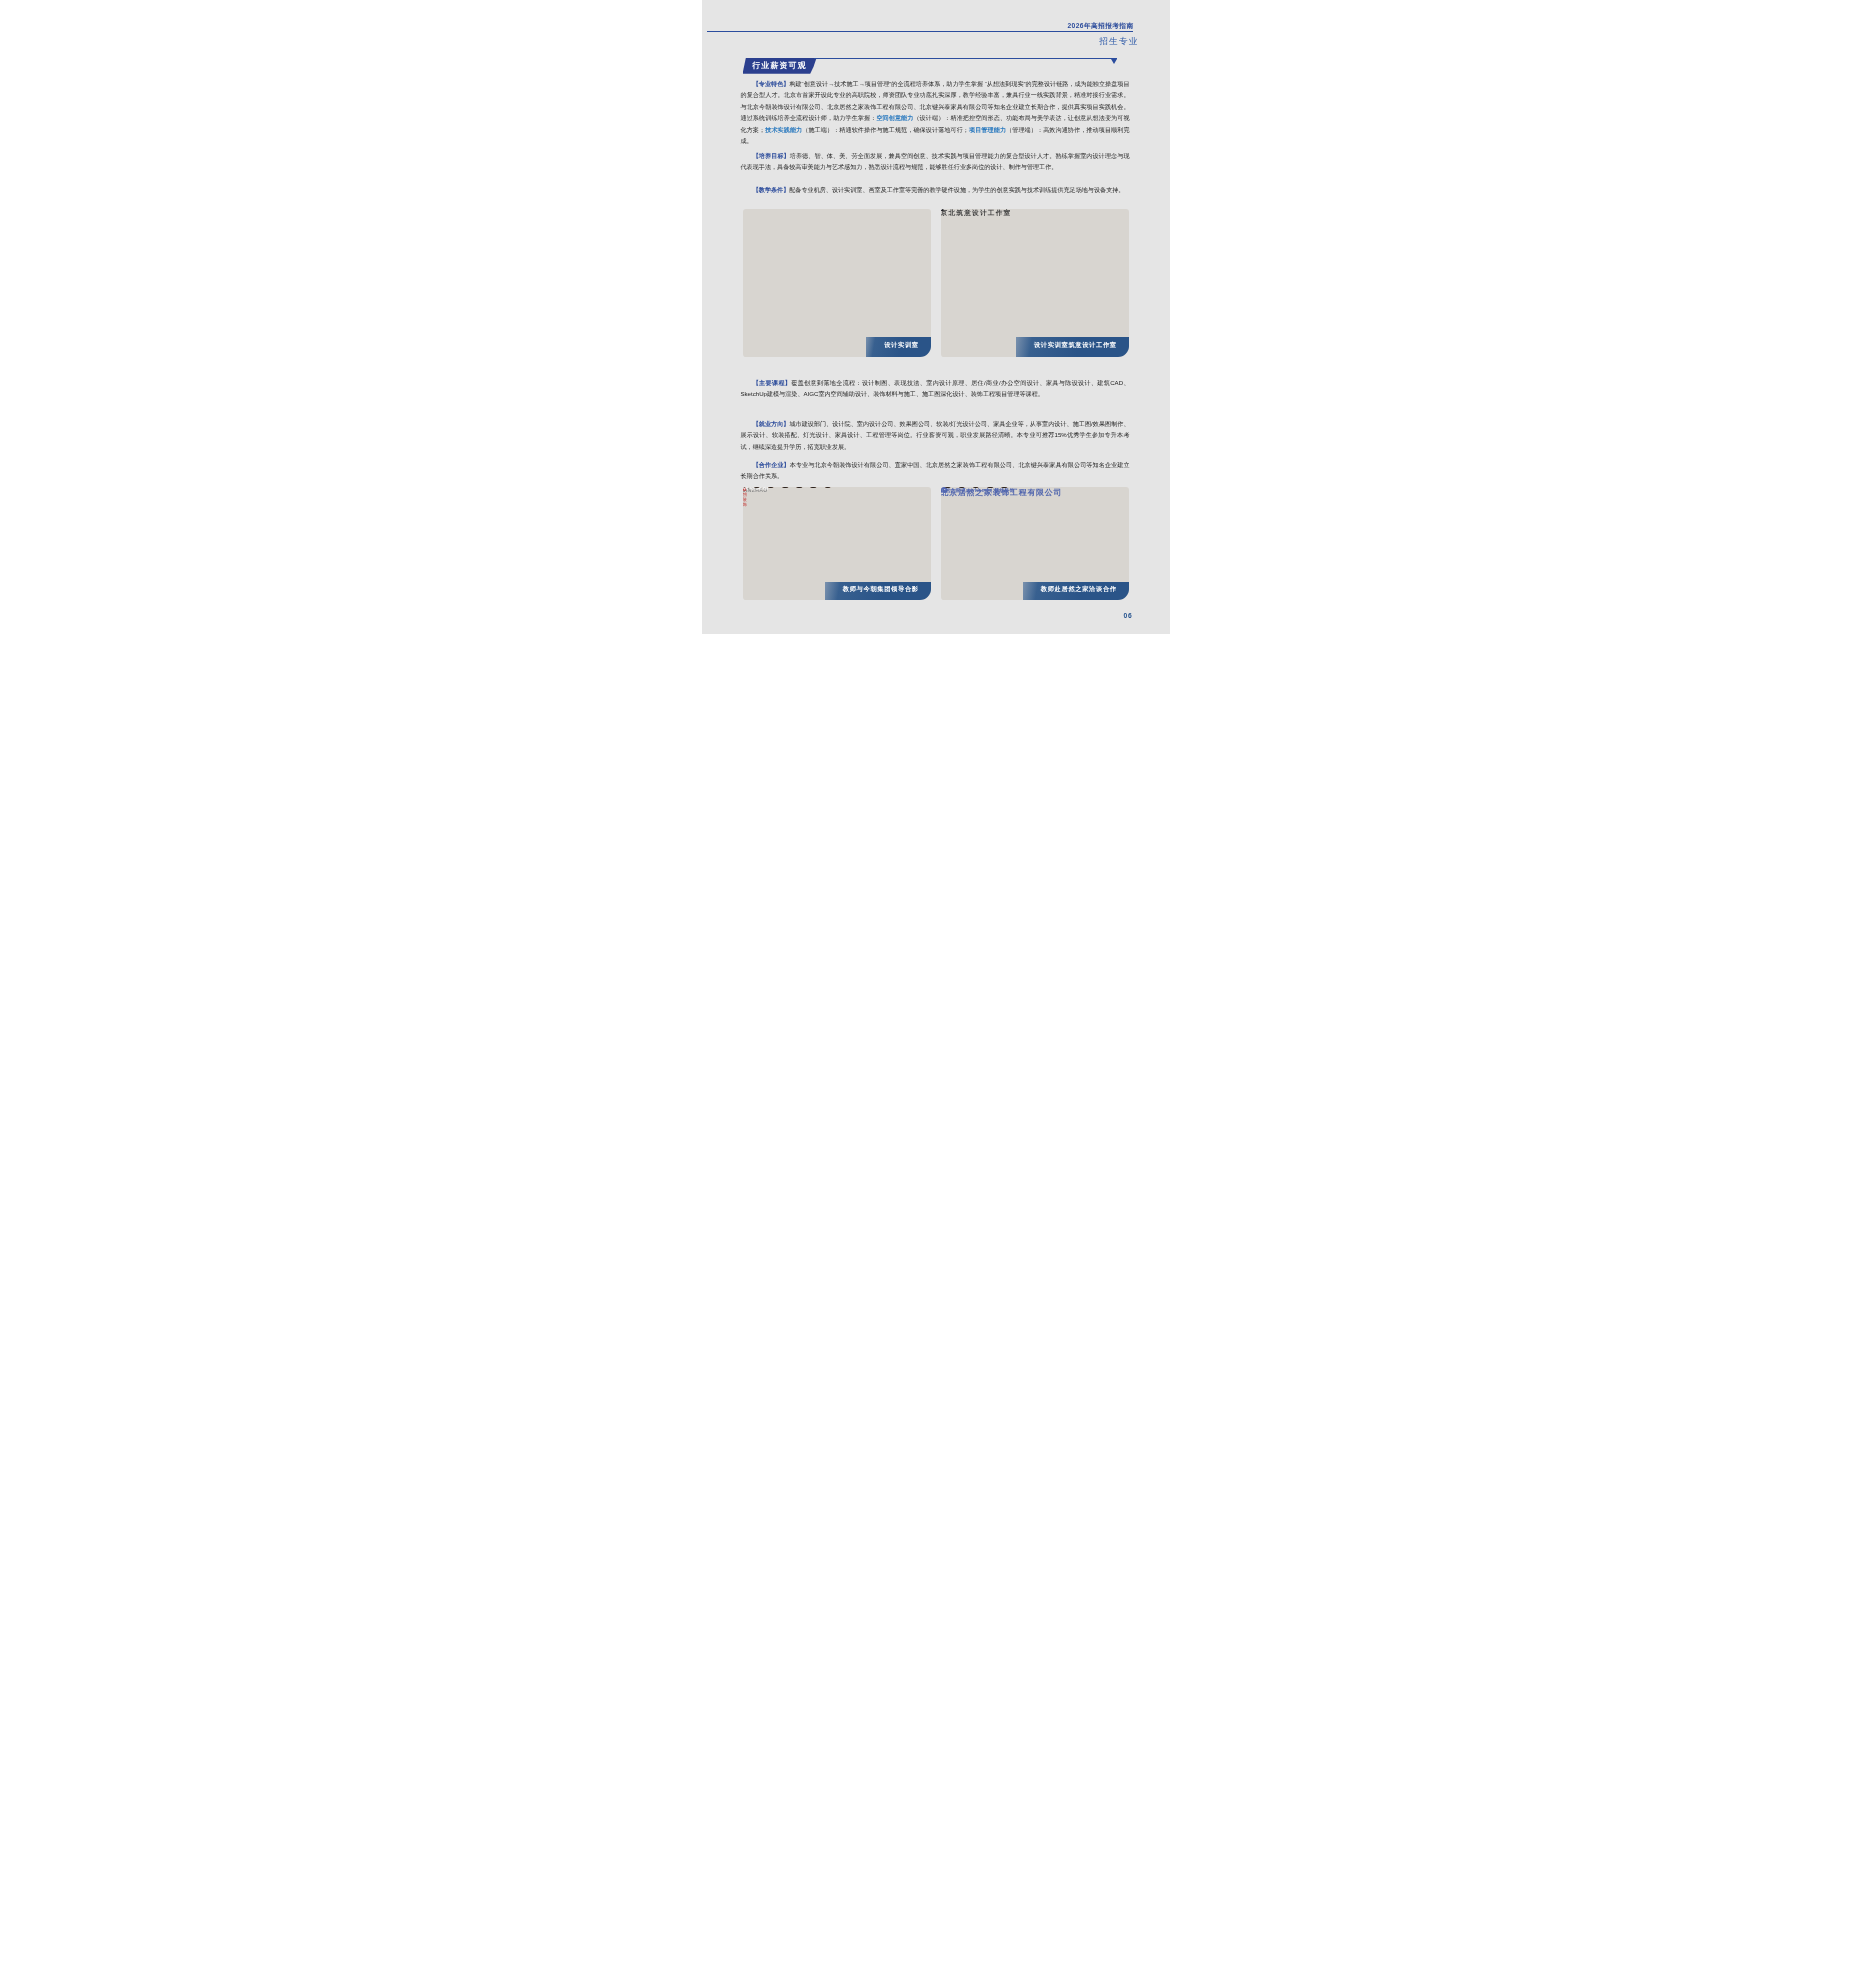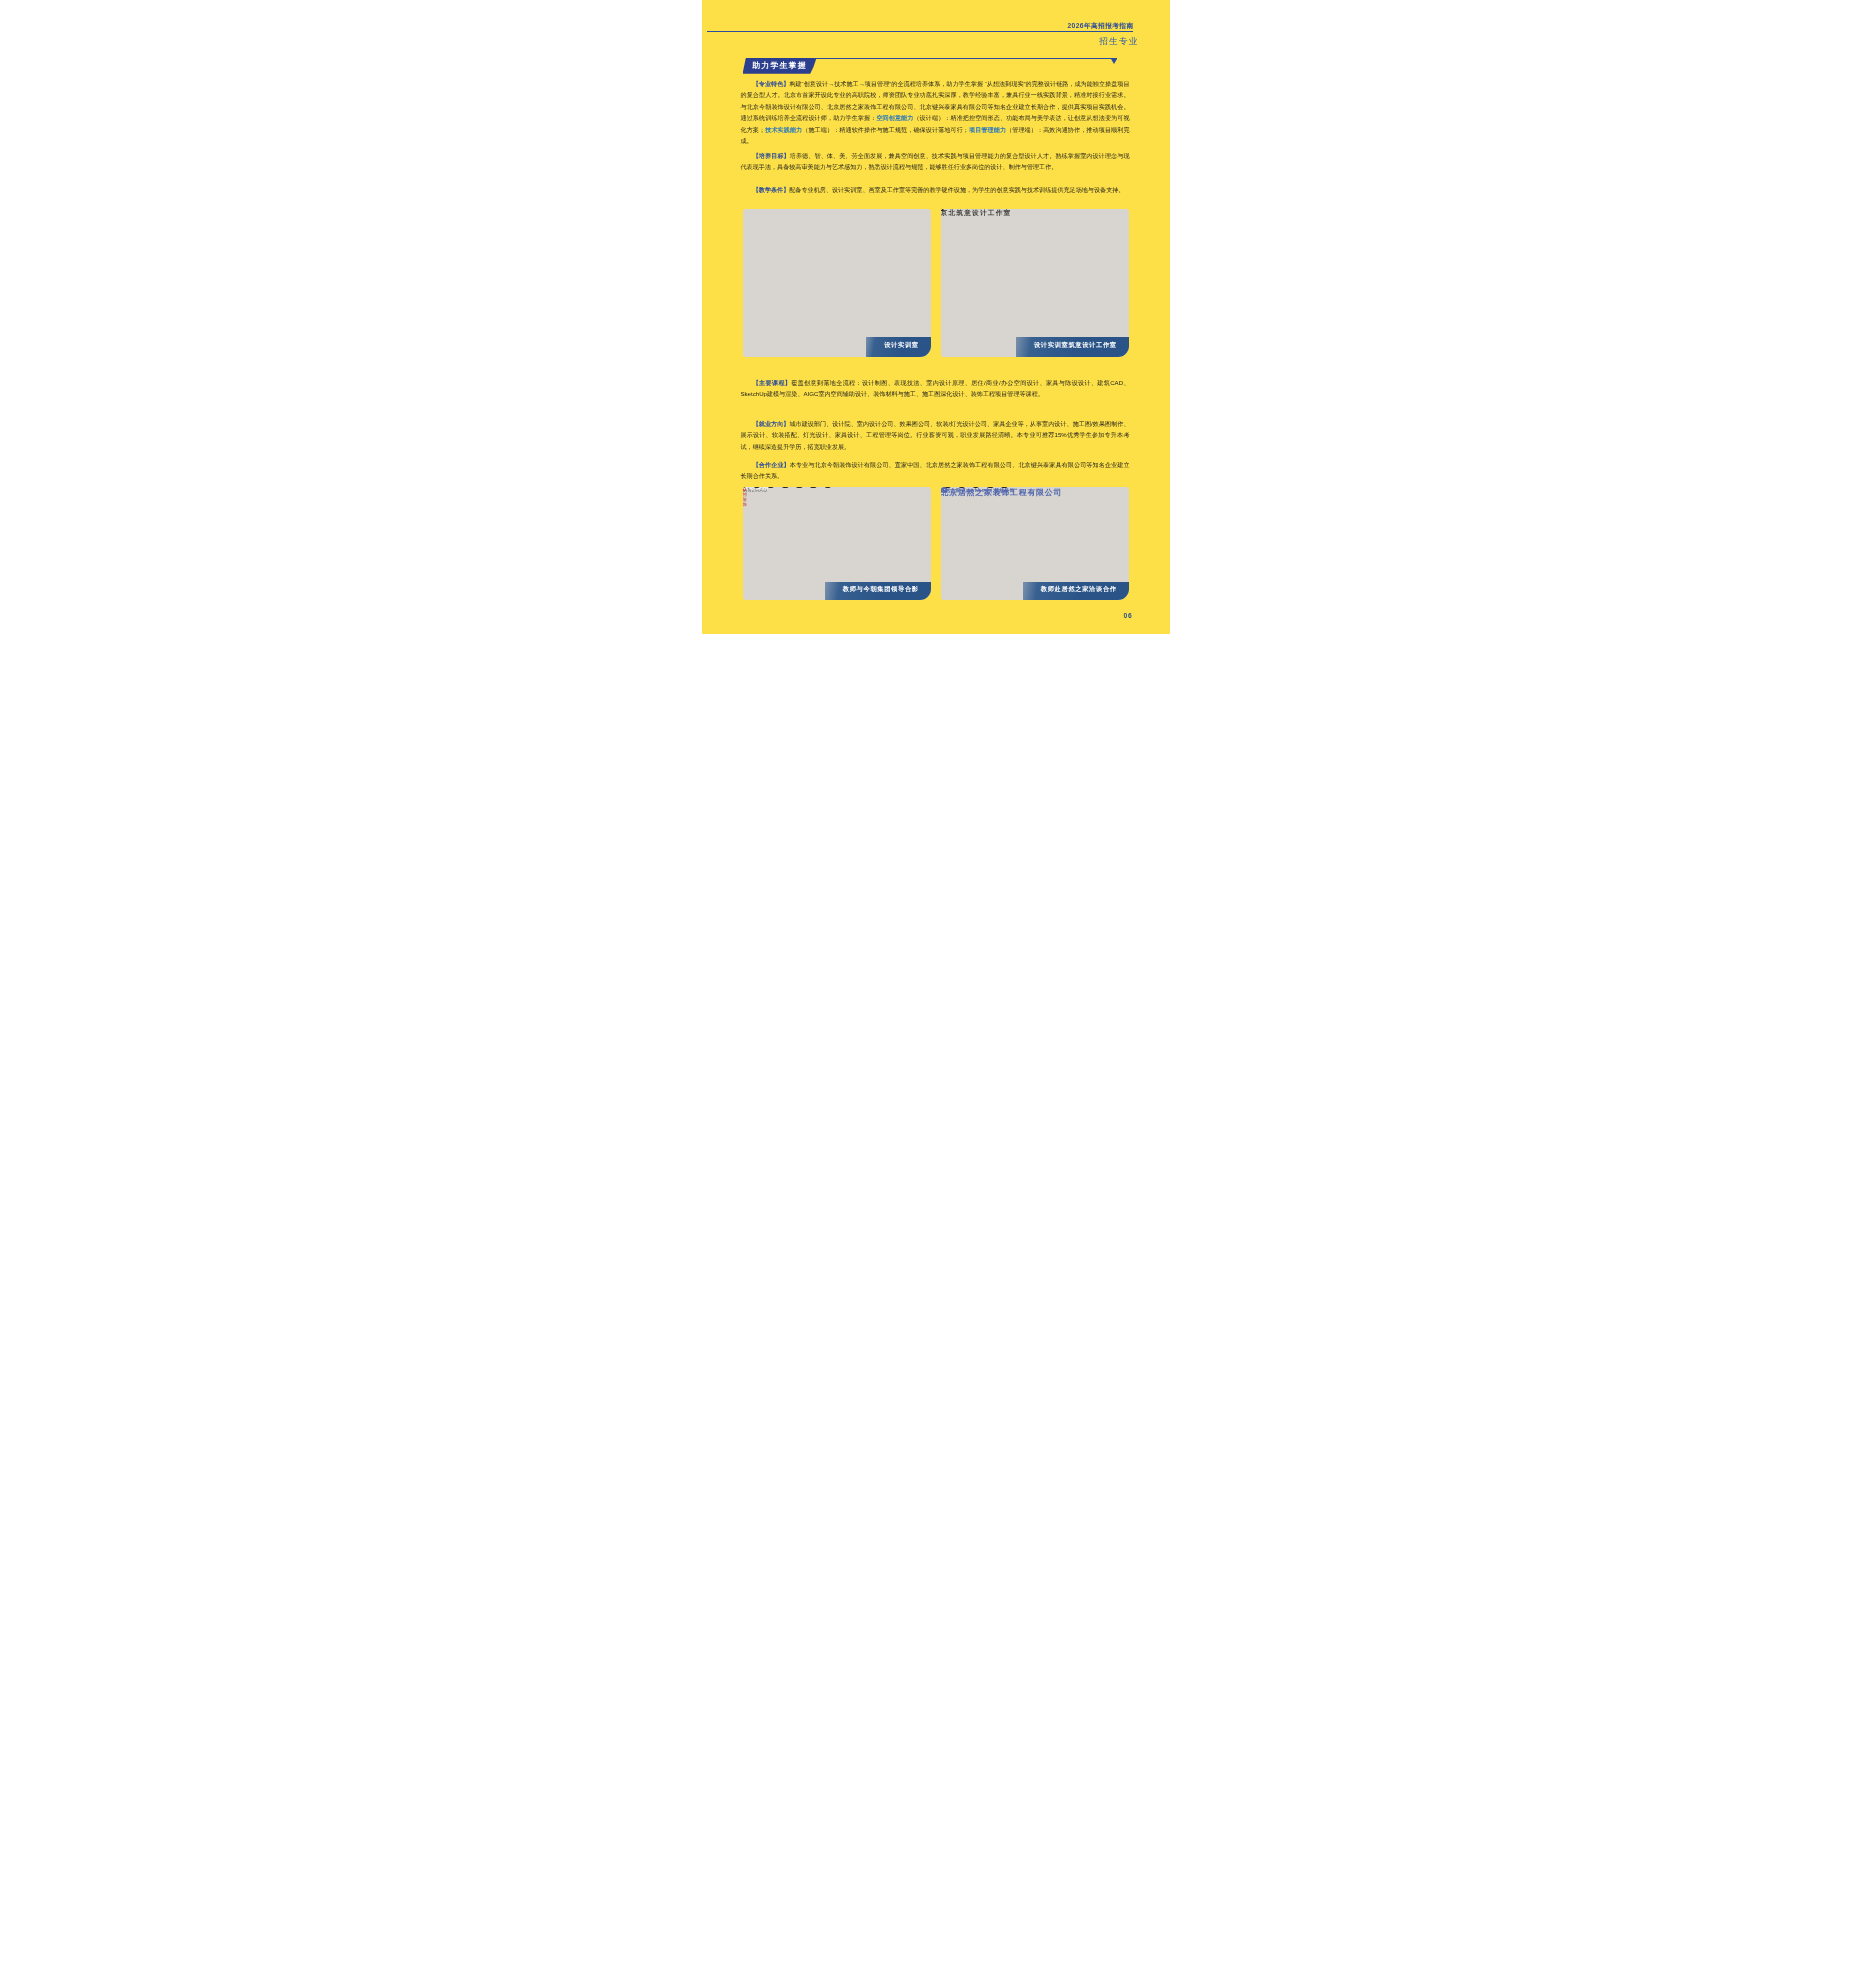--- a/index.html
+++ b/index.html
@@ -1,20 +1,20 @@
 <!DOCTYPE html>
 <html style="--accent_dark: #2b3f8e; --accent_blue: #2b4b9b; --highlight_blue: #2878be; --rule_blue: #2b4d9e; --caption_band: #2a5488; --text: #1c1c1c; --page_number: #1f4e8c;font-size:6.3px"><head>
 <meta charset="utf-8">
 <style>
   :root{
     --accent_dark:#2b3f8e; --accent_blue:#2b4b9b; --highlight_blue:#2878be;
     --rule_blue:#2b4d9e; --caption_band:#2a5488; --text:#1c1c1c; --page_number:#1f4e8c;
   }
   html,body{margin:0;padding:0;background:#fff;}
-  .page{position:relative;width:468px;height:634px;margin:0 auto;background:#fde047;
+  .page{position:relative;width:468px;height:634px;margin:0 auto;background:#e5e5e5;
         font-family:"Liberation Sans","DejaVu Sans",sans-serif;overflow:hidden;}
   
   .guide-title{position:absolute;top:22px;right:36px;font-size:6.7px;font-weight:bold;
                color:var(--accent_blue);letter-spacing:0.4px;}
   .header-rule{position:absolute;top:31px;left:5.5px;width:426px;height:1.2px;background:var(--rule_blue);}
   .section-title{position:absolute;top:36px;right:31px;font-size:8.6px;color:#2e5aa8;letter-spacing:1.2px;}
   
   .major-badge{position:absolute;left:41px;top:58px;width:74px;height:15.7px;background:var(--accent_dark);
                color:#fff;display:flex;align-items:center;justify-content:center;font-size:7.9px;font-weight:bold;
                letter-spacing:1.2px;clip-path:polygon(4.5% 0,100% 0,96% 55%,91.5% 100%,0 100%);}
@@ -104,21 +104,21 @@
 </style>
 </head>
 <body>
 
 <div class="page">
 
   <div class="guide-title">2026年高招报考指南</div>
   <div class="header-rule"></div>
   <div class="section-title">招生专业</div>
 
-  <div class="major-badge">助力学生掌握</div>
+  <div class="major-badge">行业薪资可观</div>
   <div class="badge-line"></div>
   <div class="badge-triangle"></div>
 
   <p class="para para-features"><span class="seg-label">【专业特色】</span><span>构建“创意设计→技术施工→项目管理”的全流程培养体系，助力学生掌握 “从想法到现实”的完整设计链路，成为能独立操盘项目的复合型人才。北京市首家开设此专业的高职院校，师资团队专业功底扎实深厚，教学经验丰富，兼具行业一线实践背景，精准对接行业需求。与北京今朝装饰设计有限公司、北京居然之家装饰工程有限公司、北京键兴泰家具有限公司等知名企业建立长期合作，提供真实项目实践机会。通过系统训练培养全流程设计师，助力学生掌握：</span><span class="seg-highlight">空间创意能力</span><span>（设计端）：精准把控空间形态、功能布局与美学表达，让创意从想法变为可视化方案；</span><span class="seg-highlight">技术实践能力</span><span>（施工端）：精通软件操作与施工规范，确保设计落地可行；</span><span class="seg-highlight">项目管理能力</span><span>（管理端）：高效沟通协作，推动项目顺利完成。</span></p>
   <p class="para para-goals"><span class="seg-label">【培养目标】</span><span>培养德、智、体、美、劳全面发展，兼具空间创意、技术实践与项目管理能力的复合型设计人才。熟练掌握室内设计理念与现代表现手法，具备较高审美能力与艺术感知力，熟悉设计流程与规范，能够胜任行业多岗位的设计、制作与管理工作。</span></p>
   <p class="para para-facilities"><span class="seg-label">【教学条件】</span><span>配备专业机房、设计实训室、画室及工作室等完善的教学硬件设施，为学生的创意实践与技术训练提供充足场地与设备支持。</span></p>
   <p class="para para-courses"><span class="seg-label">【主要课程】</span><span>覆盖创意到落地全流程：设计制图、表现技法、室内设计原理、居住/商业/办公空间设计、家具与陈设设计、建筑CAD、SketchUp建模与渲染、AIGC室内空间辅助设计、装饰材料与施工、施工图深化设计、装饰工程项目管理等课程。</span></p>
   <p class="para para-careers"><span class="seg-label">【就业方向】</span><span>城市建设部门、设计院、室内设计公司、效果图公司、软装/灯光设计公司、家具企业等，从事室内设计、施工图/效果图制作、展示设计、软装搭配、灯光设计、家具设计、工程管理等岗位。行业薪资可观，职业发展路径清晰。本专业可推荐15%优秀学生参加专升本考试，继续深造提升学历，拓宽职业发展。</span></p>
   <p class="para para-partners"><span class="seg-label">【合作企业】</span><span>本专业与北京今朝装饰设计有限公司、宜家中国、北京居然之家装饰工程有限公司、北京键兴泰家具有限公司等知名企业建立长期合作关系。</span></p>
 

